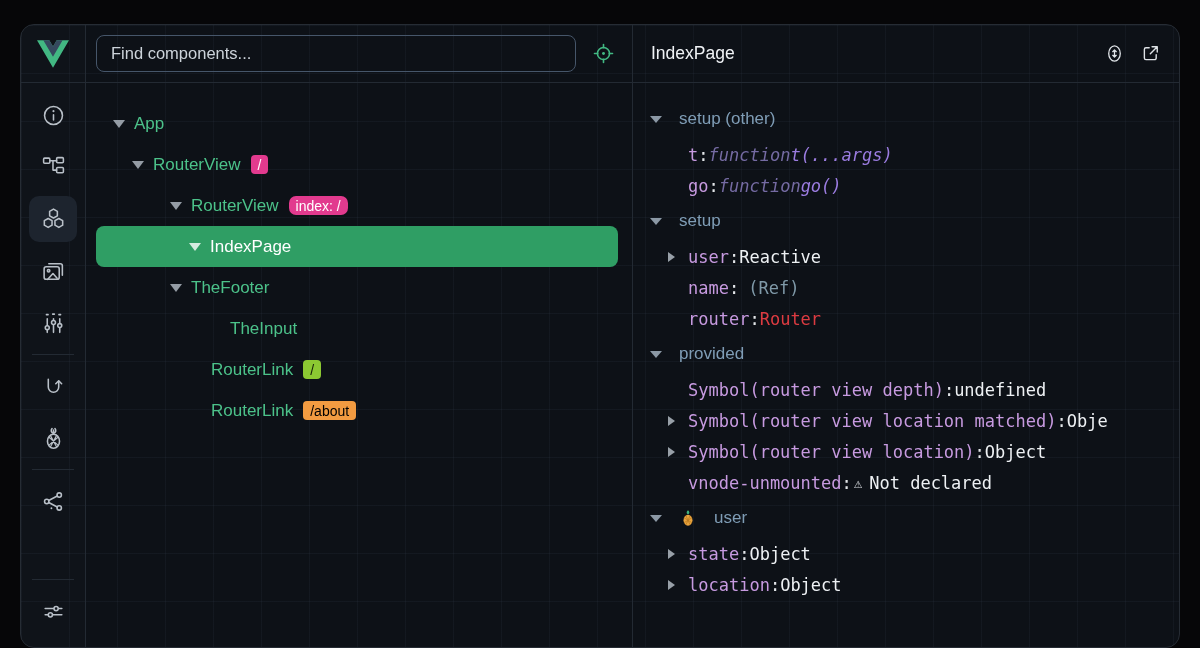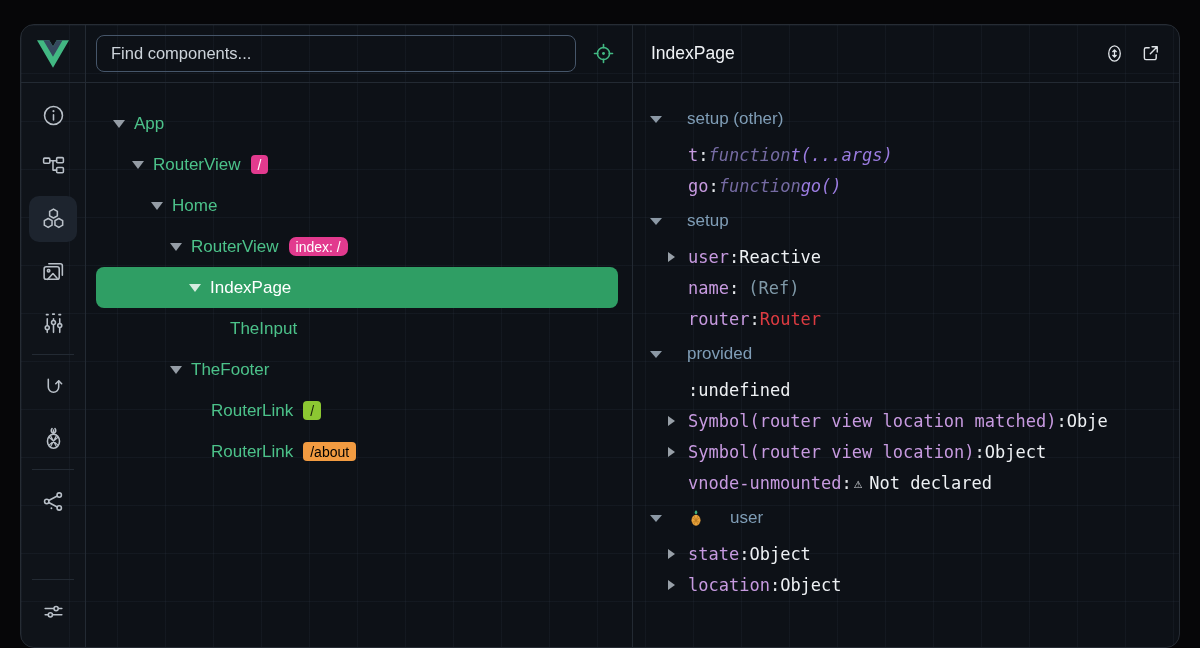--- a/index.html
+++ b/index.html
@@ -57,21 +57,21 @@
   .inspector { flex:1; display:flex; flex-direction:column; overflow:hidden; }
   .insp-header { height:58px; flex:0 0 58px; border-bottom:1px solid #232a33;
                  display:flex; align-items:center; padding:0 18px; }
   .insp-title { color:#f0f3f6; font-size:17.5px; font-weight:500; }
   .insp-actions { margin-left:auto; display:flex; align-items:center; gap:15px; }
   .insp-actions .hbtn { cursor:pointer; display:flex; }
   .insp-actions svg { width:21px; height:21px; }
 
   .insp-body { flex:1; padding-top:16px; overflow:hidden; }
   .sec-header { height:40px; display:flex; align-items:center; padding-left:17px;
-                color:#7f9db6; font-size:17px; cursor:pointer; gap:25px; }
+                color:#7f9db6; font-size:17px; cursor:pointer; gap:17px; }
   .sec-tri { width:0; height:0; border-left:6px solid transparent; border-right:6px solid transparent;
              border-top:7.5px solid #8b98a5; flex:0 0 auto; }
   .entry { height:31px; display:flex; align-items:center; padding-left:35px;
            font-family:"DejaVu Sans Mono", monospace; font-size:17px; white-space:nowrap; overflow:hidden; }
   .e-tri-slot { width:20px; flex:0 0 auto; display:flex; align-items:center; }
   .e-tri { width:0; height:0; border-top:5.5px solid transparent; border-bottom:5.5px solid transparent;
            border-left:7px solid #98a0a8; cursor:pointer; }
   .e-key { color:#c79ae0; }
   .e-colon { color:#e3e6e9; }
   .e-val { color:#eef1f4; }
@@ -186,40 +186,36 @@
     <div class="tree" id="tree-rows">
         <div class="trow" style="padding-left: 27px;">
           <span class="tri-down"></span>
           <span>App</span>
         </div>
         <div class="trow" style="padding-left: 46px;">
           <span class="tri-down"></span>
           <span>RouterView</span>
           <span class="badge" style="background: rgb(226, 58, 142); color: rgb(255, 255, 255);">/</span>
         </div>
-        <div class="trow" style="padding-left: 65px;">
-          <span class="tri-down"></span>
-          <span>Home</span>
-        </div>
         <div class="trow" style="padding-left: 84px;">
           <span class="tri-down"></span>
           <span>RouterView</span>
           <span class="badge" style="background: rgb(226, 58, 142); color: rgb(255, 255, 255); border-radius: 7px;">index: /</span>
         </div>
         <div class="trow selected" style="padding-left: 93px;">
           <span class="tri-down"></span>
           <span>IndexPage</span>
+        </div>
+        <div class="trow" style="padding-left: 84px;">
+          <span class="tri-down"></span>
+          <span>TheFooter</span>
         </div>
         <div class="trow" style="padding-left: 122px;">
           <span class="tri-spacer"></span>
           <span>TheInput</span>
-        </div>
-        <div class="trow" style="padding-left: 84px;">
-          <span class="tri-down"></span>
-          <span>TheFooter</span>
         </div>
         <div class="trow" style="padding-left: 103px;">
           <span class="tri-spacer"></span>
           <span>RouterLink</span>
           <span class="badge" style="background: rgb(140, 200, 50); color: rgb(23, 32, 10);">/</span>
         </div>
         <div class="trow" style="padding-left: 103px;">
           <span class="tri-spacer"></span>
           <span>RouterLink</span>
           <span class="badge" style="background: rgb(242, 155, 65); color: #000000;">/about</span>
@@ -287,20 +283,21 @@
           <span class="e-key">router</span>
           <span class="e-colon"> : </span>
           <span class="e-val error">Router</span>
         </div>
         <div class="sec-header">
           <span class="sec-tri"></span>
           <span>provided</span>
         </div>
         <div class="entry">
           <span class="e-tri-slot"></span>
+          <span class="e-key">Symbol(router view depth)</span>
           <span class="e-colon"> : </span>
           <span class="e-val">undefined</span>
         </div>
         <div class="entry">
           <span class="e-tri-slot">
             <span class="e-tri"></span>
           </span>
           <span class="e-key">Symbol(router view location matched)</span>
           <span class="e-colon"> : </span>
           <span class="e-val clip">Object</span>

